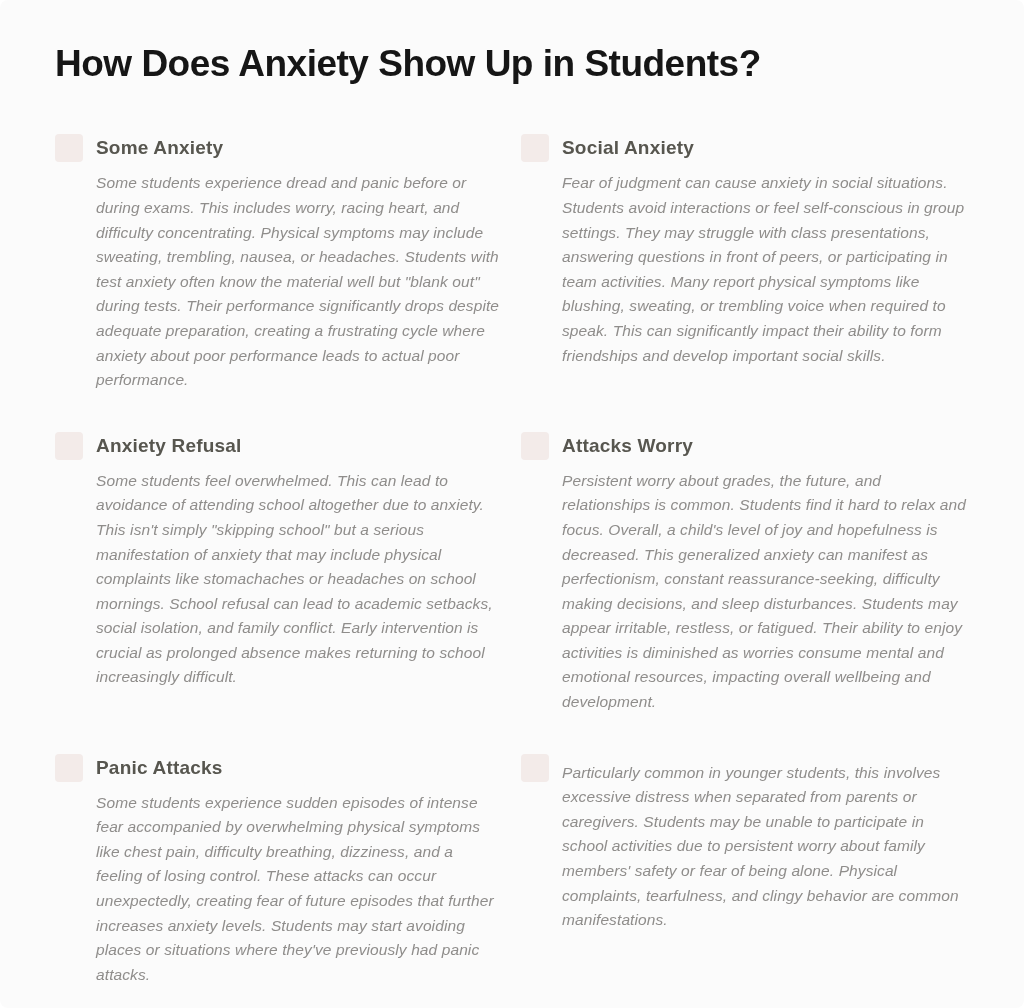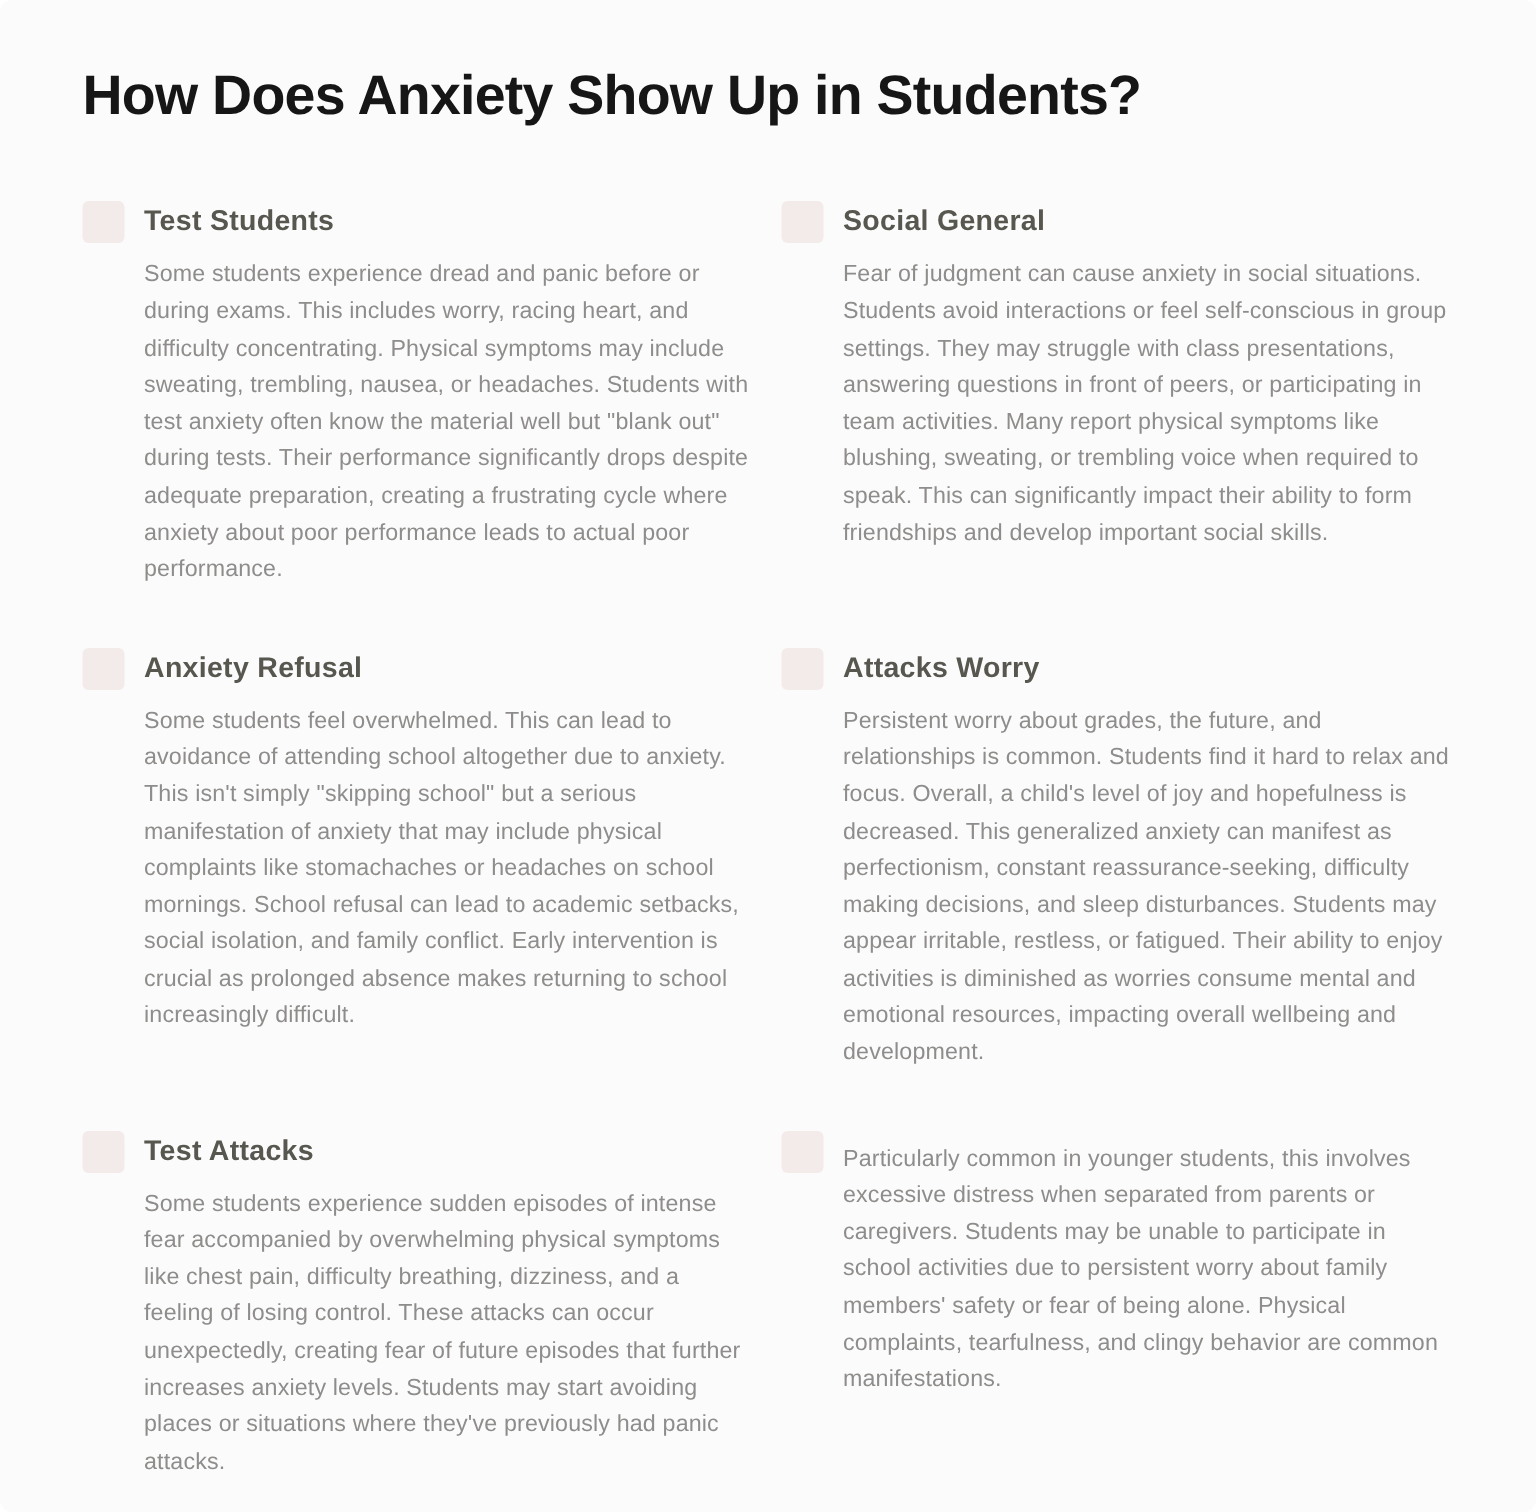--- a/index.html
+++ b/index.html
@@ -56,42 +56,43 @@
     font-weight: 700;
     letter-spacing: 0.2px;
     line-height: 30px;
   }
   .card-body {
     margin: 8px 0 0 0;
     color: #8f8d8b;
     font-size: 15.5px;
     line-height: 24.6px;
     letter-spacing: 0.1px;
+    font-style: italic;
   }
 </style>
 </head>
 <body>
 
 <div class="page">
   <h1 class="page-title">How Does Anxiety Show Up in Students?</h1>
 
   <div class="cards-grid">
 
     <div class="card">
       <div class="card-icon"></div>
       <div class="card-content">
-        <h2 class="card-title">Test Students</h2>
+        <h2 class="card-title">Some Anxiety</h2>
         <p class="card-body">Some students experience dread and panic before or during exams. This includes worry, racing heart, and difficulty concentrating. Physical symptoms may include sweating, trembling, nausea, or headaches. Students with test anxiety often know the material well but "blank out" during tests. Their performance significantly drops despite adequate preparation, creating a frustrating cycle where anxiety about poor performance leads to actual poor performance.</p>
       </div>
     </div>
 
     <div class="card">
       <div class="card-icon"></div>
       <div class="card-content">
-        <h2 class="card-title">Social General</h2>
+        <h2 class="card-title">Social Anxiety</h2>
         <p class="card-body">Fear of judgment can cause anxiety in social situations. Students avoid interactions or feel self-conscious in group settings. They may struggle with class presentations, answering questions in front of peers, or participating in team activities. Many report physical symptoms like blushing, sweating, or trembling voice when required to speak. This can significantly impact their ability to form friendships and develop important social skills.</p>
       </div>
     </div>
 
     <div class="card">
       <div class="card-icon"></div>
       <div class="card-content">
         <h2 class="card-title">Anxiety Refusal</h2>
         <p class="card-body">Some students feel overwhelmed. This can lead to avoidance of attending school altogether due to anxiety. This isn't simply "skipping school" but a serious manifestation of anxiety that may include physical complaints like stomachaches or headaches on school mornings. School refusal can lead to academic setbacks, social isolation, and family conflict. Early intervention is crucial as prolonged absence makes returning to school increasingly difficult.</p>
       </div>
@@ -101,21 +102,21 @@
       <div class="card-icon"></div>
       <div class="card-content">
         <h2 class="card-title">Attacks Worry</h2>
         <p class="card-body">Persistent worry about grades, the future, and relationships is common. Students find it hard to relax and focus. Overall, a child's level of joy and hopefulness is decreased. This generalized anxiety can manifest as perfectionism, constant reassurance-seeking, difficulty making decisions, and sleep disturbances. Students may appear irritable, restless, or fatigued. Their ability to enjoy activities is diminished as worries consume mental and emotional resources, impacting overall wellbeing and development.</p>
       </div>
     </div>
 
     <div class="card">
       <div class="card-icon"></div>
       <div class="card-content">
-        <h2 class="card-title">Test Attacks</h2>
+        <h2 class="card-title">Panic Attacks</h2>
         <p class="card-body">Some students experience sudden episodes of intense fear accompanied by overwhelming physical symptoms like chest pain, difficulty breathing, dizziness, and a feeling of losing control. These attacks can occur unexpectedly, creating fear of future episodes that further increases anxiety levels. Students may start avoiding places or situations where they've previously had panic attacks.</p>
       </div>
     </div>
 
     <div class="card">
       <div class="card-icon"></div>
       <div class="card-content">
         <p class="card-body">Particularly common in younger students, this involves excessive distress when separated from parents or caregivers. Students may be unable to participate in school activities due to persistent worry about family members' safety or fear of being alone. Physical complaints, tearfulness, and clingy behavior are common manifestations.</p>
       </div>
     </div>

